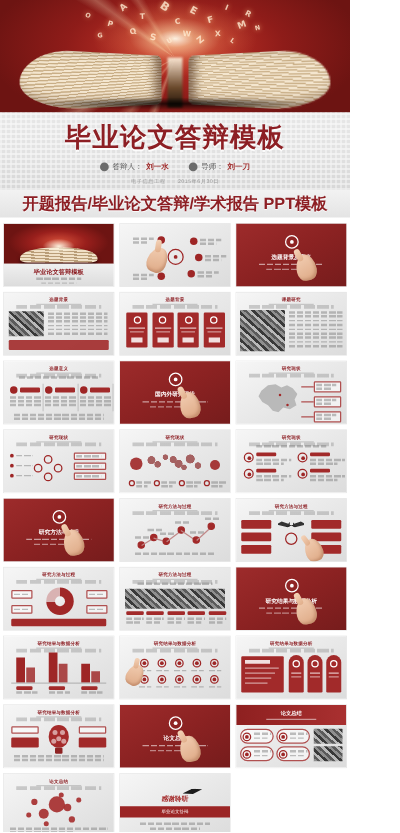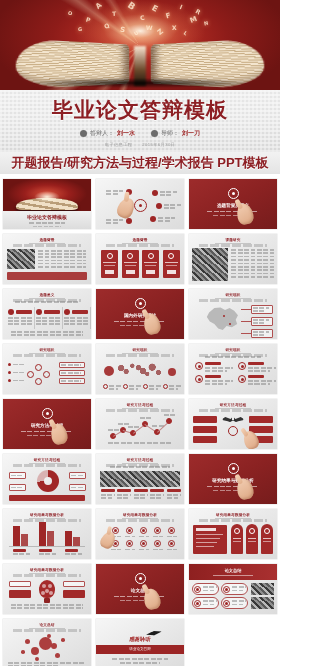--- a/index.html
+++ b/index.html
@@ -178,21 +178,21 @@
         <span class="nm">刘一刀</span>
       </div>
     </div>
     <div class="sub-meta">
       <span>电子信息工程</span>
       <span>2015年6月30日</span>
     </div>
   </div>
 
   <div class="redbar">
-    <div class="redbar-text">开题报告/研究方法与过程/学术报告 PPT模板</div>
+    <div class="redbar-text">开题报告/毕业论文答辩/学术报告 PPT模板</div>
   </div>
 
   <div class="grid" id="grid">
       <div class="thumb" style="background: rgb(255, 255, 255);">
         <div style="position: absolute; left: 0px; top: 0px; width: 88px; height: 32px; background: radial-gradient(40px 16px at 50% 46%, rgb(214, 80, 58), rgb(153, 31, 28) 55%, rgb(109, 20, 18));"></div>
         <div style="position: absolute; left: 50%; top: 19px; width: 62px; height: 12px; transform: translateX(-50%); background: repeating-linear-gradient(178deg, rgb(240, 224, 198) 0px, rgb(240, 224, 198) 0.7px, rgb(185, 157, 119) 0.7px, rgb(185, 157, 119) 1.2px); border-radius: 44% 44% 10% 10% / 70% 70% 20% 20%; box-shadow: rgba(0, 0, 0, 0.5) 0px 2px 3px;"></div>
         <div style="position: absolute; left: 50%; top: 12px; width: 26px; height: 12px; transform: translateX(-50%); background: radial-gradient(rgba(255, 250, 230, 0.95), rgba(255, 200, 130, 0) 70%);"></div>
         <div style="position: absolute; left: 0px; top: 32px; width: 88px; height: 18px; background: linear-gradient(rgb(240, 240, 240), rgb(220, 220, 220));"></div>
         <div style="position: absolute; left: 0px; right: 0px; top: 35px; text-align: center; font-size: 5px; font-weight: 700; color: rgb(141, 31, 36);">毕业论文答辩模板</div>
         <div class="txl" style="left: 26px; top: 43px; width: 36px;"></div>

